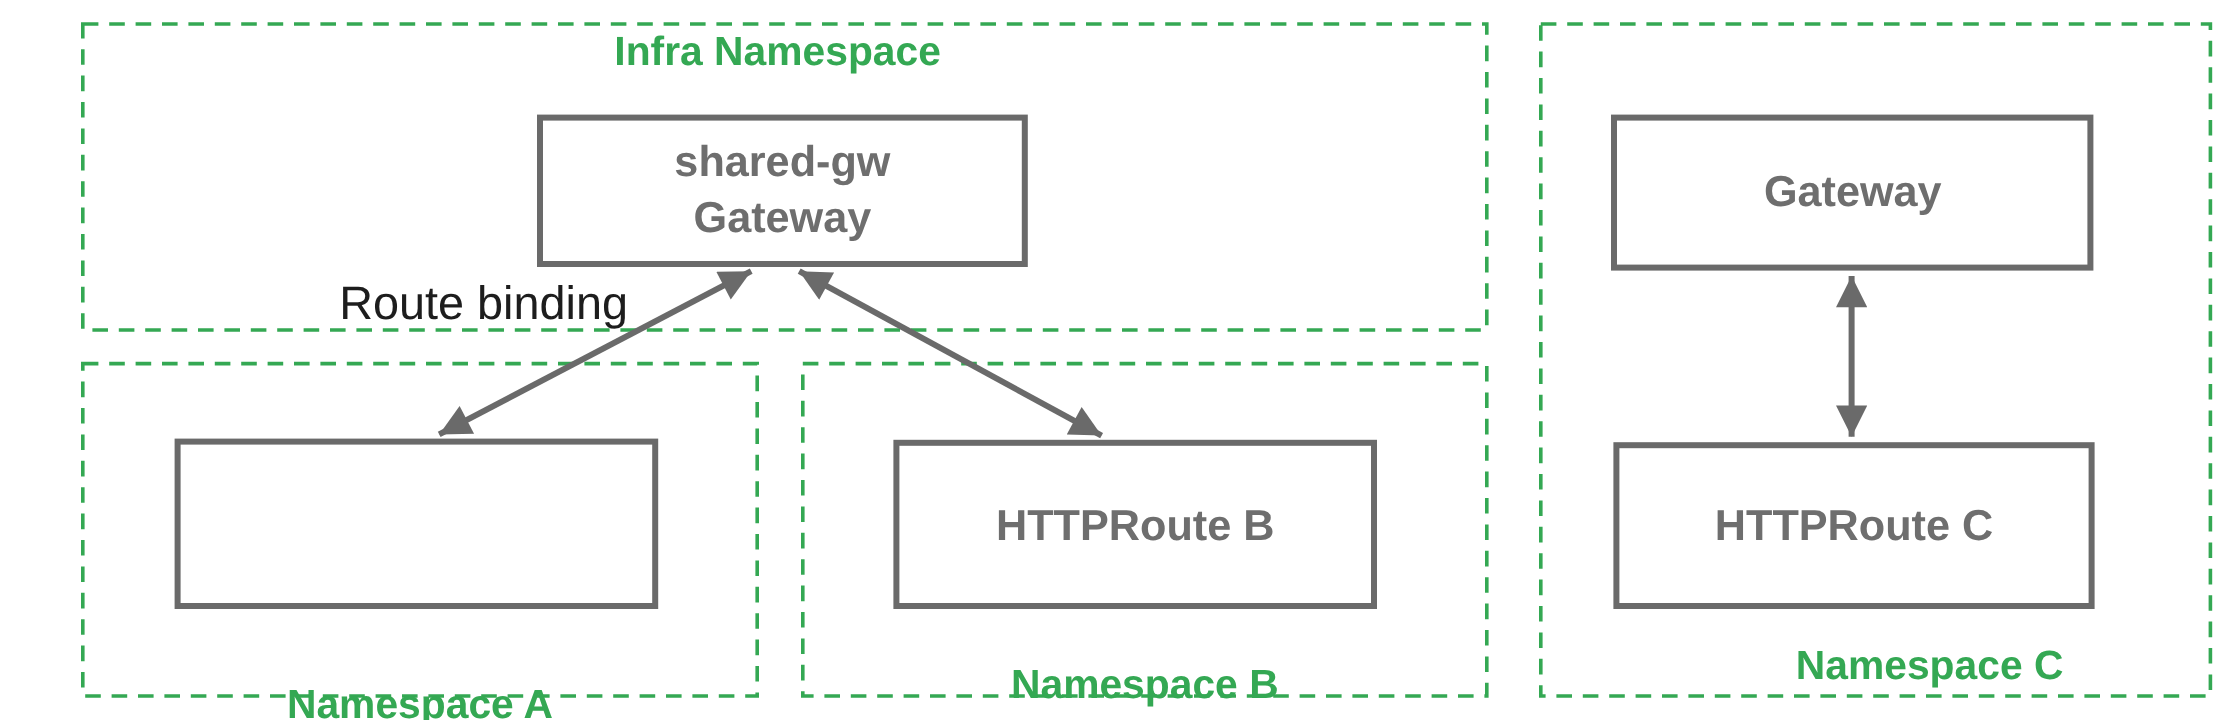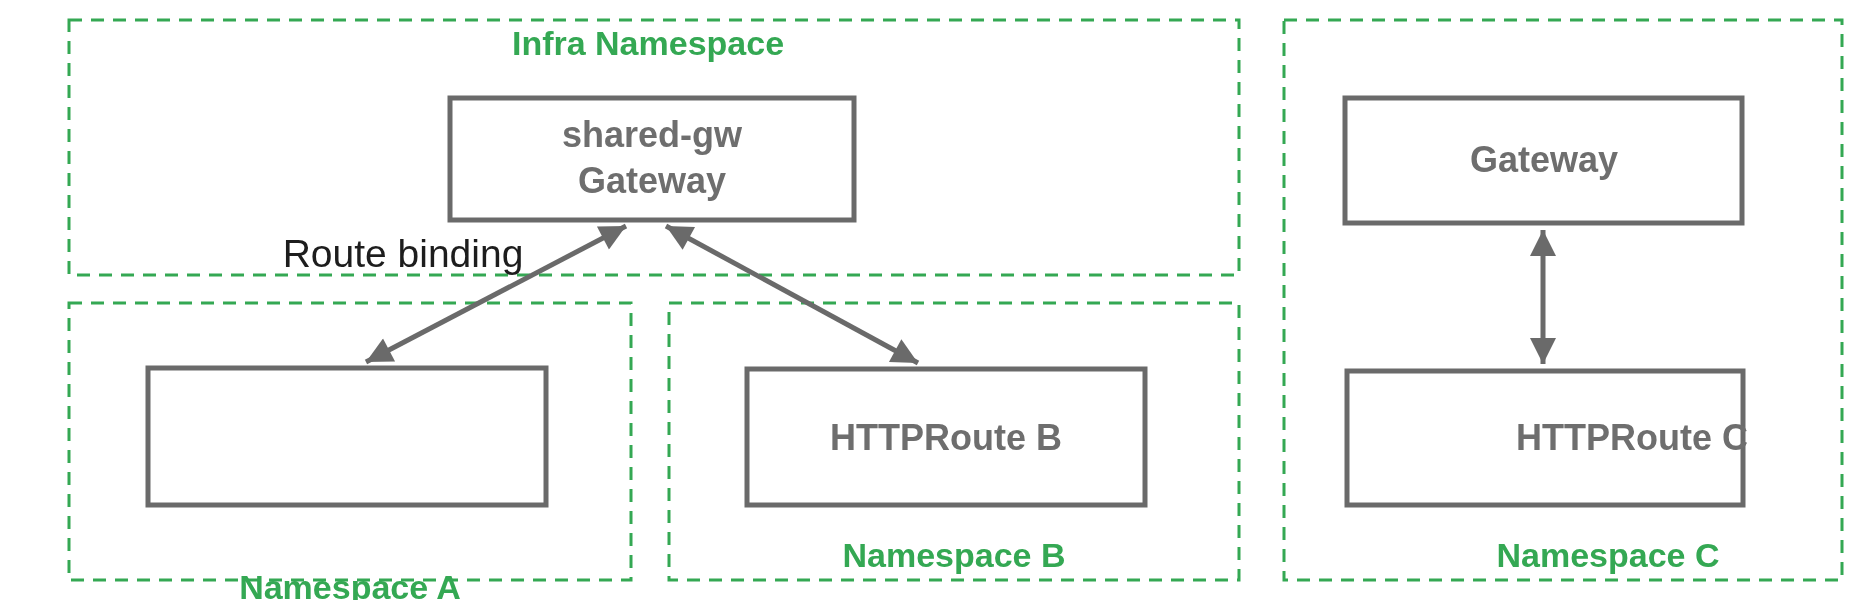--- a/index.html
+++ b/index.html
@@ -88,28 +88,28 @@
     <rect class="node-rect" x="747" y="369" width="398" height="136"></rect>
     <rect class="node-rect" x="1347" y="371" width="396" height="134"></rect>
 
     <line class="edge" x1="366" y1="362" x2="626" y2="226" marker-start="url(#arrowhead)" marker-end="url(#arrowhead)"></line>
     <line class="edge" x1="918" y1="363" x2="666" y2="226" marker-start="url(#arrowhead)" marker-end="url(#arrowhead)"></line>
     <line class="edge" x1="1543" y1="230" x2="1543" y2="364" marker-start="url(#arrowhead)" marker-end="url(#arrowhead)"></line>
   </svg>
 
   <div class="label green-label" style="left:648px; top:24px;">Infra Namespace</div>
   <div class="label green-label" style="left:350px; top:536px;margin-top:32px;">Namespace A</div>
-  <div class="label green-label" style="left:954px; top:536px;">Namespace B</div>
+  <div class="label green-label" style="left:954px; top:552px;">Namespace B</div>
   <div class="label green-label" style="left:1563px; top:536px;margin-left:45px;">Namespace C</div>
 
   <div class="label node-label" style="left:652px; top:158px;">
     <div>shared-gw</div>
     <div>Gateway</div>
   </div>
   <div class="label node-label" style="left:1544px; top:160px;">
     <div>Gateway</div>
   </div>
   <div class="label node-label" style="left:946px; top:438px;">HTTPRoute B</div>
-  <div class="label node-label" style="left:1632px; top:438px;">HTTPRoute C</div>
+  <div class="label node-label" style="left:1545px; top:438px;">HTTPRoute C</div>
 
   <div class="label annotation-label" style="left:403px; top:232px;">Route binding</div>
 
 </div>
 
 </body></html>

